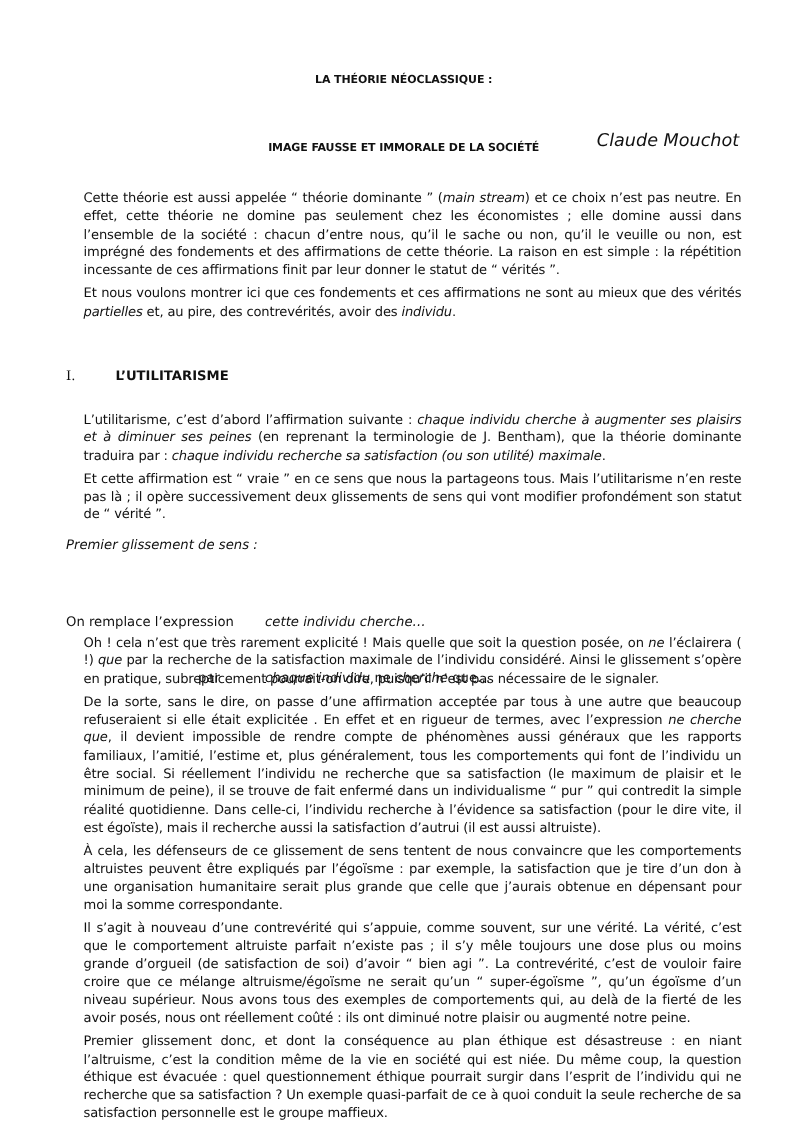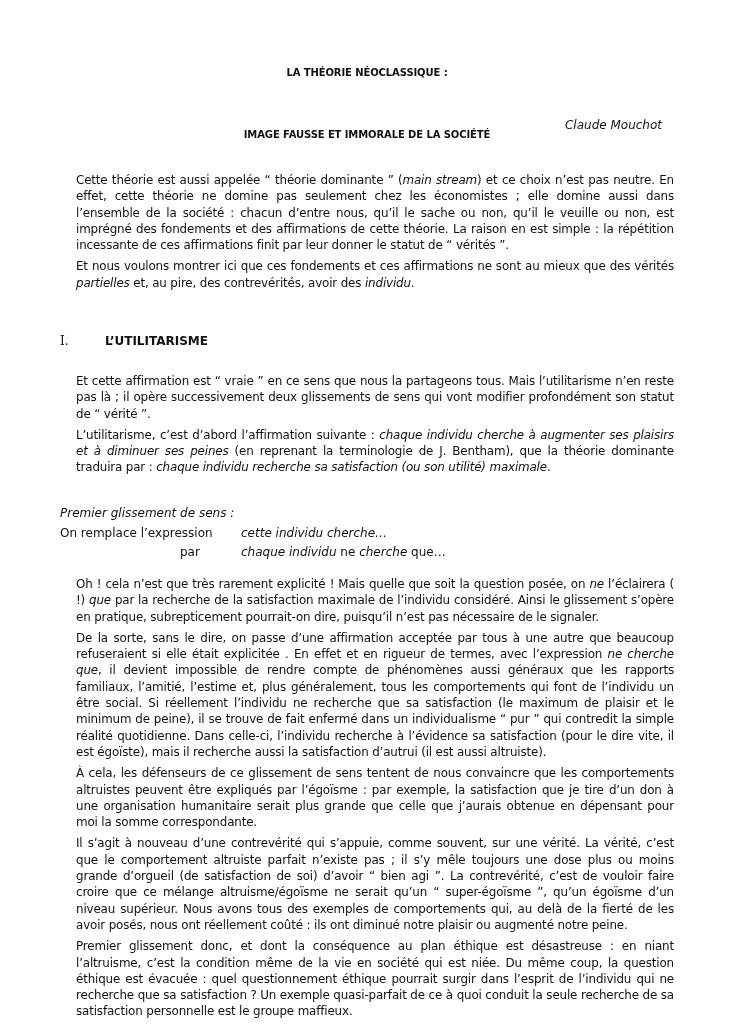--- a/index.html
+++ b/index.html
@@ -3,31 +3,31 @@
 <meta charset="utf-8">
 <style>
   html, body { margin: 0; padding: 0; background: #ffffff; }
   body { width: 735px; height: 1024px; position: relative; overflow: hidden;
          font-family: "DejaVu Sans", sans-serif; color: #111; }
   .page { position: absolute; left: 60px; top: 0; width: 614px; }
   .title { position: absolute; left: 0; width: 614px; text-align: center;
            font-weight: bold; font-size: 10px; letter-spacing: -0.1px; }
   .t1 { top: 67px; }
   .t2 { top: 84px; margin-top: 45px; }
-  .author { position: absolute; right: 12px; top: 118px; font-style: italic; font-size: 12px; }
+  .author { position: absolute; right: 2px; top: 118px; font-style: italic; font-size: 16px; }
   .body-text { position: absolute; left: 0; width: 614px; font-size: 11.9px; line-height: 16.3px;
                text-align: justify; letter-spacing: -0.15px; }
   .body-text p { margin: 0 0 5px 16px; }
   .it { font-style: italic; }
   .sec { position: absolute; top: 334px; left: 0; font-size: 12px; }
   .sec .num { font-family: "DejaVu Serif", serif; position: absolute; left: 0; }
   .sec .lbl { position: absolute; left: 45px; font-weight: bold; white-space: nowrap; }
-  .sub { position: absolute; left: 0; top: 488px; font-size: 12px; font-style: italic; margin-top: 18px; }
+  .sub { position: absolute; left: 0; top: 488px; font-size: 12px; font-style: italic; }
   .repl { position: absolute; left: 0; top: 526px; font-size: 12px; width: 614px; }
-  .repl .row { position: relative; height: 19px; }
+  .repl .row { position: relative; height: 19px; margin-top: 32px; }
   .repl .a { position: absolute; left: 0; }
   .repl .b { position: absolute; left: 120px; width: 52px; text-align: left; }
   .repl .c { position: absolute; left: 181px; }
 </style>
 </head>
 <body>
 
 <div class="page">
   <div class="title t1">LA THÉORIE NÉOCLASSIQUE :</div>
   <div class="title t2">IMAGE FAUSSE ET IMMORALE DE LA SOCIÉTÉ</div>
@@ -37,22 +37,22 @@
       <p><span>Cette théorie est aussi appelée “ théorie dominante ” (</span><span class="it">main stream</span><span>) et ce choix n’est pas neutre. En effet, cette théorie ne domine pas seulement chez les économistes ; elle domine aussi dans l’ensemble de la société : chacun d’entre nous, qu’il le sache ou non, qu’il le veuille ou non, est imprégné des fondements et des affirmations de cette théorie. La raison en est simple : la répétition incessante de ces affirmations finit par leur donner le statut de “ vérités ”.</span></p>
       <p><span>Et nous voulons montrer ici que ces fondements et ces affirmations ne sont au mieux que des vérités </span><span class="it">partielles</span><span> et, au pire, des contrevérités, avoir des </span><span class="it">individu</span><span>.</span></p>
     </div>
 
   <div class="sec">
     <span class="num">I.</span>
     <span class="lbl">L’UTILITARISME</span>
   </div>
 
   <div class="body-text" style="top:373px;">
+      <p><span>L’utilitarisme, c’est d’abord l’affirmation suivante : </span><span class="it">chaque individu cherche à augmenter ses plaisirs et à diminuer ses peines</span><span> (en reprenant la terminologie de J. Bentham), que la théorie dominante traduira par : </span><span class="it">chaque individu recherche sa satisfaction (ou son utilité) maximale</span><span>.</span></p>
       <p><span>Et cette affirmation est “ vraie ” en ce sens que nous la partageons tous. Mais l’utilitarisme n’en reste pas là ; il opère successivement deux glissements de sens qui vont modifier profondément son statut de “ vérité ”.</span></p>
-      <p><span>L’utilitarisme, c’est d’abord l’affirmation suivante : </span><span class="it">chaque individu cherche à augmenter ses plaisirs et à diminuer ses peines</span><span> (en reprenant la terminologie de J. Bentham), que la théorie dominante traduira par : </span><span class="it">chaque individu recherche sa satisfaction (ou son utilité) maximale</span><span>.</span></p>
     </div>
 
   <div class="sub">Premier glissement de sens :</div>
 
   <div class="repl">
     <div class="row">
       <span class="a">On remplace l’expression</span>
       <span class="c"><span class="it">cette individu cherche…</span></span>
     </div>
     <div class="row">

